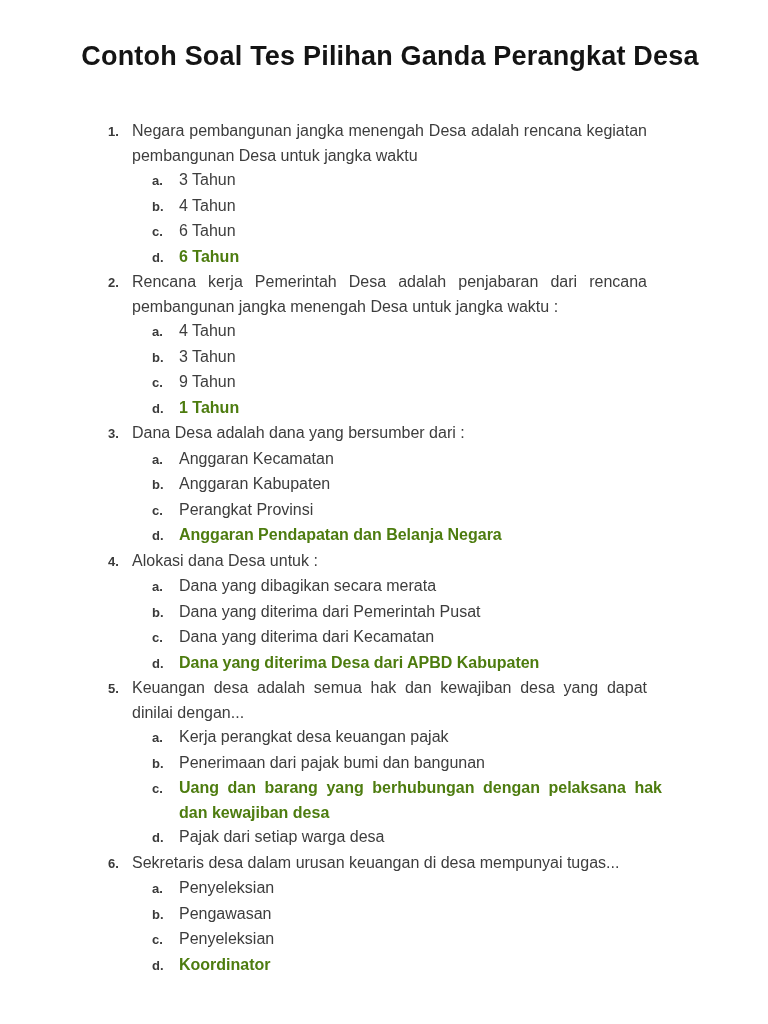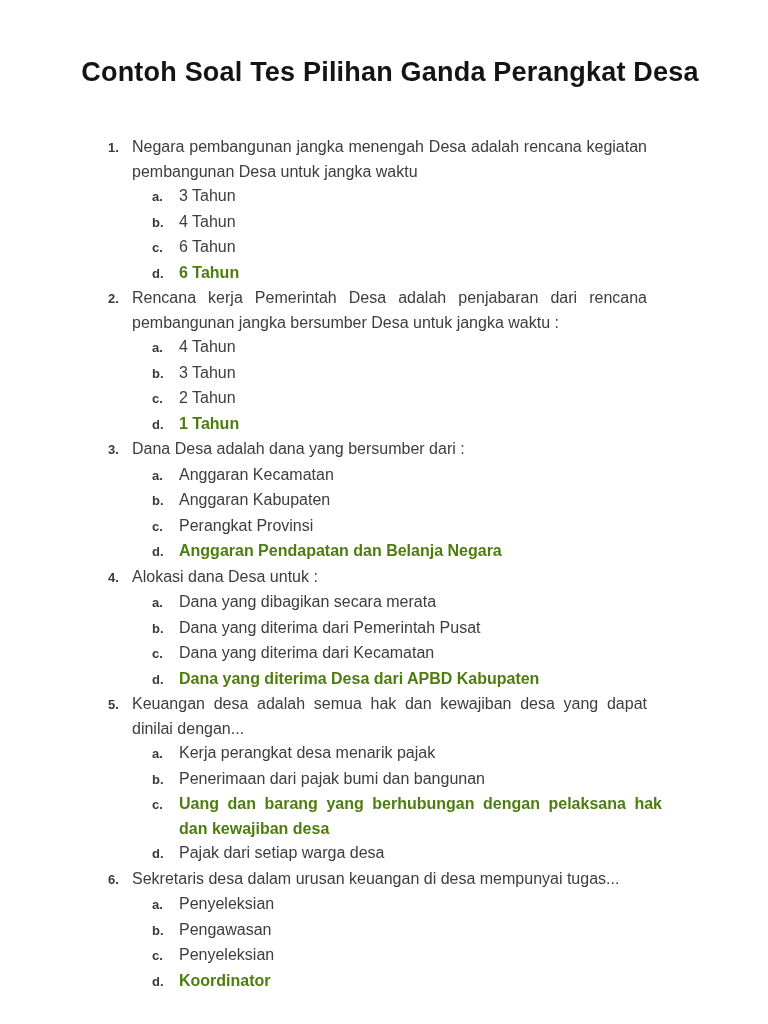--- a/index.html
+++ b/index.html
@@ -11,21 +11,21 @@
     position: relative;
     width: 768px;
     height: 1024px;
     background: #ffffff;
     font-family: "Liberation Sans", sans-serif;
     color: #3d3d3d;
     overflow: hidden;
     box-sizing: border-box;
   }
   .title {
-    margin: 16px;
+    margin: 0;
     padding-top: 40px;
     text-align: center;
     font-size: 27px;
     line-height: 32px;
     font-weight: bold;
     color: #141414;
     letter-spacing: 0.2px;
     padding-left: 12px;
   }
   .content {
@@ -100,34 +100,34 @@
         <div class="option bold">
           <span class="opt-letter">d.</span>
           <div class="opt-text">6 Tahun</div>
         </div>
       </div>
     </div>
 
     <div class="question">
       <div class="q-row">
         <span class="q-num">2.</span>
-        <div class="q-text">Rencana kerja Pemerintah Desa adalah penjabaran dari rencana pembangunan jangka bersumber Desa untuk jangka waktu :</div>
+        <div class="q-text">Rencana kerja Pemerintah Desa adalah penjabaran dari rencana pembangunan jangka menengah Desa untuk jangka waktu :</div>
       </div>
       <div class="options">
         <div class="option">
           <span class="opt-letter">a.</span>
           <div class="opt-text">4 Tahun</div>
         </div>
         <div class="option">
           <span class="opt-letter">b.</span>
           <div class="opt-text">3 Tahun</div>
         </div>
         <div class="option">
           <span class="opt-letter">c.</span>
-          <div class="opt-text">2 Tahun</div>
+          <div class="opt-text">9 Tahun</div>
         </div>
         <div class="option bold">
           <span class="opt-letter">d.</span>
           <div class="opt-text">1 Tahun</div>
         </div>
       </div>
     </div>
 
     <div class="question">
       <div class="q-row">
@@ -180,21 +180,21 @@
     </div>
 
     <div class="question">
       <div class="q-row">
         <span class="q-num">5.</span>
         <div class="q-text">Keuangan desa adalah semua hak dan kewajiban desa yang dapat dinilai dengan...</div>
       </div>
       <div class="options">
         <div class="option">
           <span class="opt-letter">a.</span>
-          <div class="opt-text">Kerja perangkat desa menarik pajak</div>
+          <div class="opt-text">Kerja perangkat desa keuangan pajak</div>
         </div>
         <div class="option">
           <span class="opt-letter">b.</span>
           <div class="opt-text">Penerimaan dari pajak bumi dan bangunan</div>
         </div>
         <div class="option bold">
           <span class="opt-letter">c.</span>
           <div class="opt-text">Uang dan barang yang berhubungan dengan pelaksana hak dan kewajiban desa</div>
         </div>
         <div class="option">

